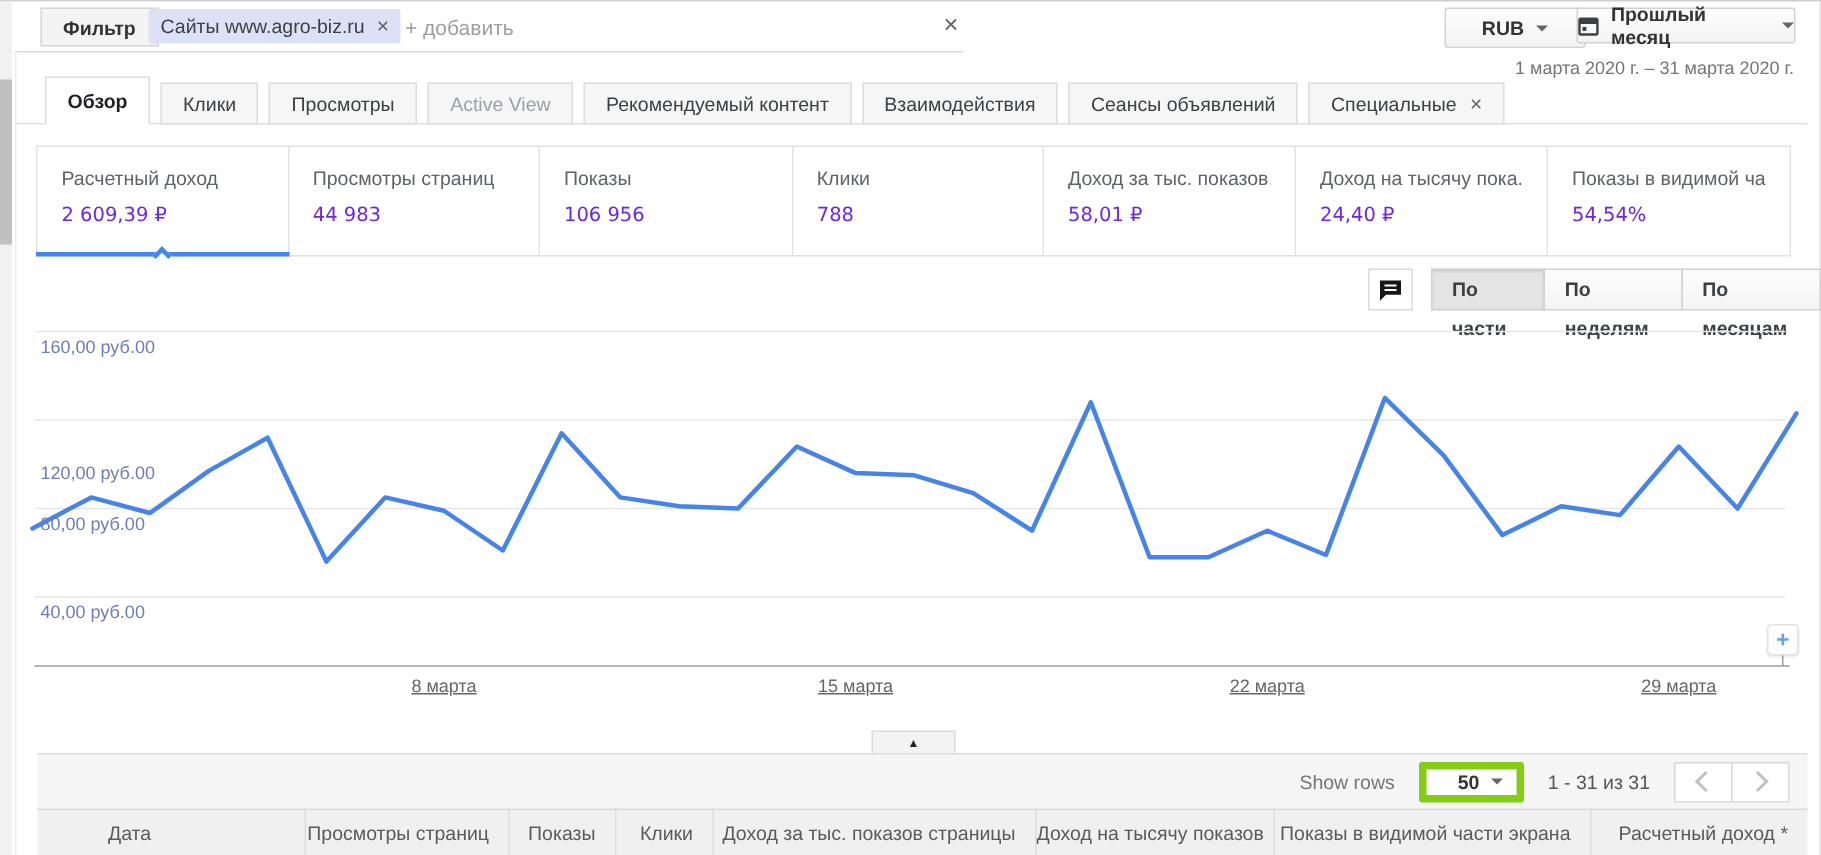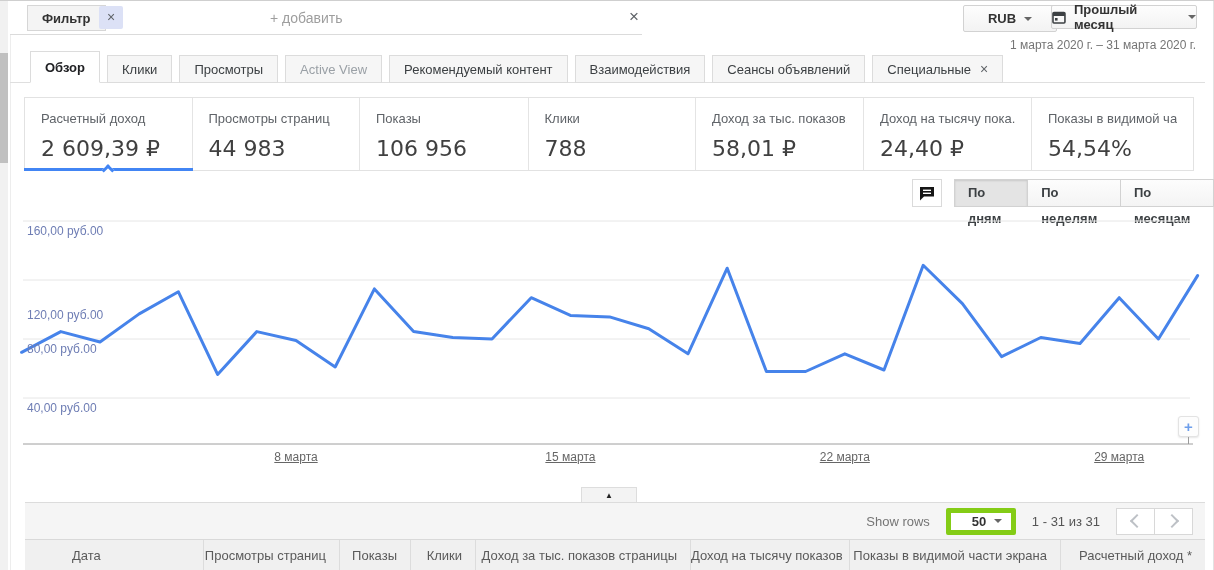--- a/index.html
+++ b/index.html
@@ -39,21 +39,21 @@
   .tab.active{height:32px;background:#fff;border-bottom:1px solid #fff;font-weight:bold;color:#202124;justify-content:flex-end;}
   .tab.muted{color:#9aa0a6;}
   .tab .x{font-size:14px;color:#5f6368;}
 
   
   .cards{position:absolute;left:24px;top:96px;width:1170px;height:74px;border:1px solid #e2e2e2;
          display:flex;box-sizing:border-box;background:#fff;}
   .card{position:relative;box-sizing:border-box;border-right:1px solid #e4e4e4;padding:13px 16px 0;cursor:pointer;}
   .card:last-child{border-right:none;}
   .card .lbl{font-size:13px;color:#5f6368;white-space:nowrap;overflow:hidden;}
-  .card .val{font-size:22px;color:#404040;margin-top:10px;font-family:"DejaVu Sans","Liberation Sans",sans-serif;}
+  .card .val{font-size:13px;color:#6d28d9;margin-top:10px;font-family:"DejaVu Sans","Liberation Sans",sans-serif;}
   .card.selected::after{content:'';position:absolute;left:-1px;right:-1px;bottom:-1px;height:3px;background:#4285f4;}
   .card.selected .notch{position:absolute;bottom:-5px;left:50%;width:9px;height:9px;background:#fff;
         border-top:3px solid #4285f4;border-left:3px solid #4285f4;transform:translateX(-50%) rotate(45deg);z-index:2;box-sizing:border-box;}
 
   
   .annot-btn{position:absolute;left:912px;top:178px;width:30px;height:28px;background:#fff;border:1px solid #dadada;
              display:flex;align-items:center;justify-content:center;box-sizing:border-box;cursor:pointer;}
   .seg{position:absolute;left:954px;top:178px;height:28px;display:flex;}
   .seg .sbtn{height:28px;line-height:26px;padding:0 13px;background:linear-gradient(#fdfdfd,#f4f4f4);
              border:1px solid #d2d2d2;font-size:13px;font-weight:bold;color:#3c4043;box-sizing:border-box;margin-left:-1px;cursor:pointer;}
@@ -100,20 +100,21 @@
 <div class="page">
 
   <div class="vscroll">
       <div class="thumb"></div>
     </div>
   <div class="left-edge"></div>
 
   <div class="filter-zone">
     <div class="filter-btn">Фильтр</div>
     <div class="chip">
+      <span>Сайты www.agro-biz.ru</span>
       <span class="x">×</span>
     </div>
     <div class="add-ph">+ добавить</div>
     <div class="clear-x">×</div>
   </div>
 
   <div class="btn currency-btn">
     <span>RUB</span>
     <span class="caret"></span>
   </div>
@@ -189,21 +190,21 @@
   </div>
 
   <div class="annot-btn">
     <svg width="16" height="15" viewBox="0 0 16 15">
       <path d="M1 1 h14 v9.5 h-10 l-4 4 z" fill="#161616"></path>
       <line x1="4" y1="4.3" x2="12" y2="4.3" stroke="#fff" stroke-width="1.4"></line>
       <line x1="4" y1="7.3" x2="12" y2="7.3" stroke="#fff" stroke-width="1.4"></line>
     </svg>
   </div>
   <div class="seg">
-    <div class="sbtn active">По дням</div>
+    <div class="sbtn active">По части</div>
     <div class="sbtn">По неделям</div>
     <div class="sbtn">По месяцам</div>
   </div>
 
   <div class="chart-area">
     <svg class="chart-svg" width="1192" height="236">
         <line x1="11" x2="1178" y1="6" y2="6" stroke="#e6e6e6"></line>
         <line x1="11" x2="1178" y1="65" y2="65" stroke="#e6e6e6"></line>
         <line x1="11" x2="1178" y1="124" y2="124" stroke="#e6e6e6"></line>
         <line x1="11" x2="1178" y1="183" y2="183" stroke="#e6e6e6"></line>

